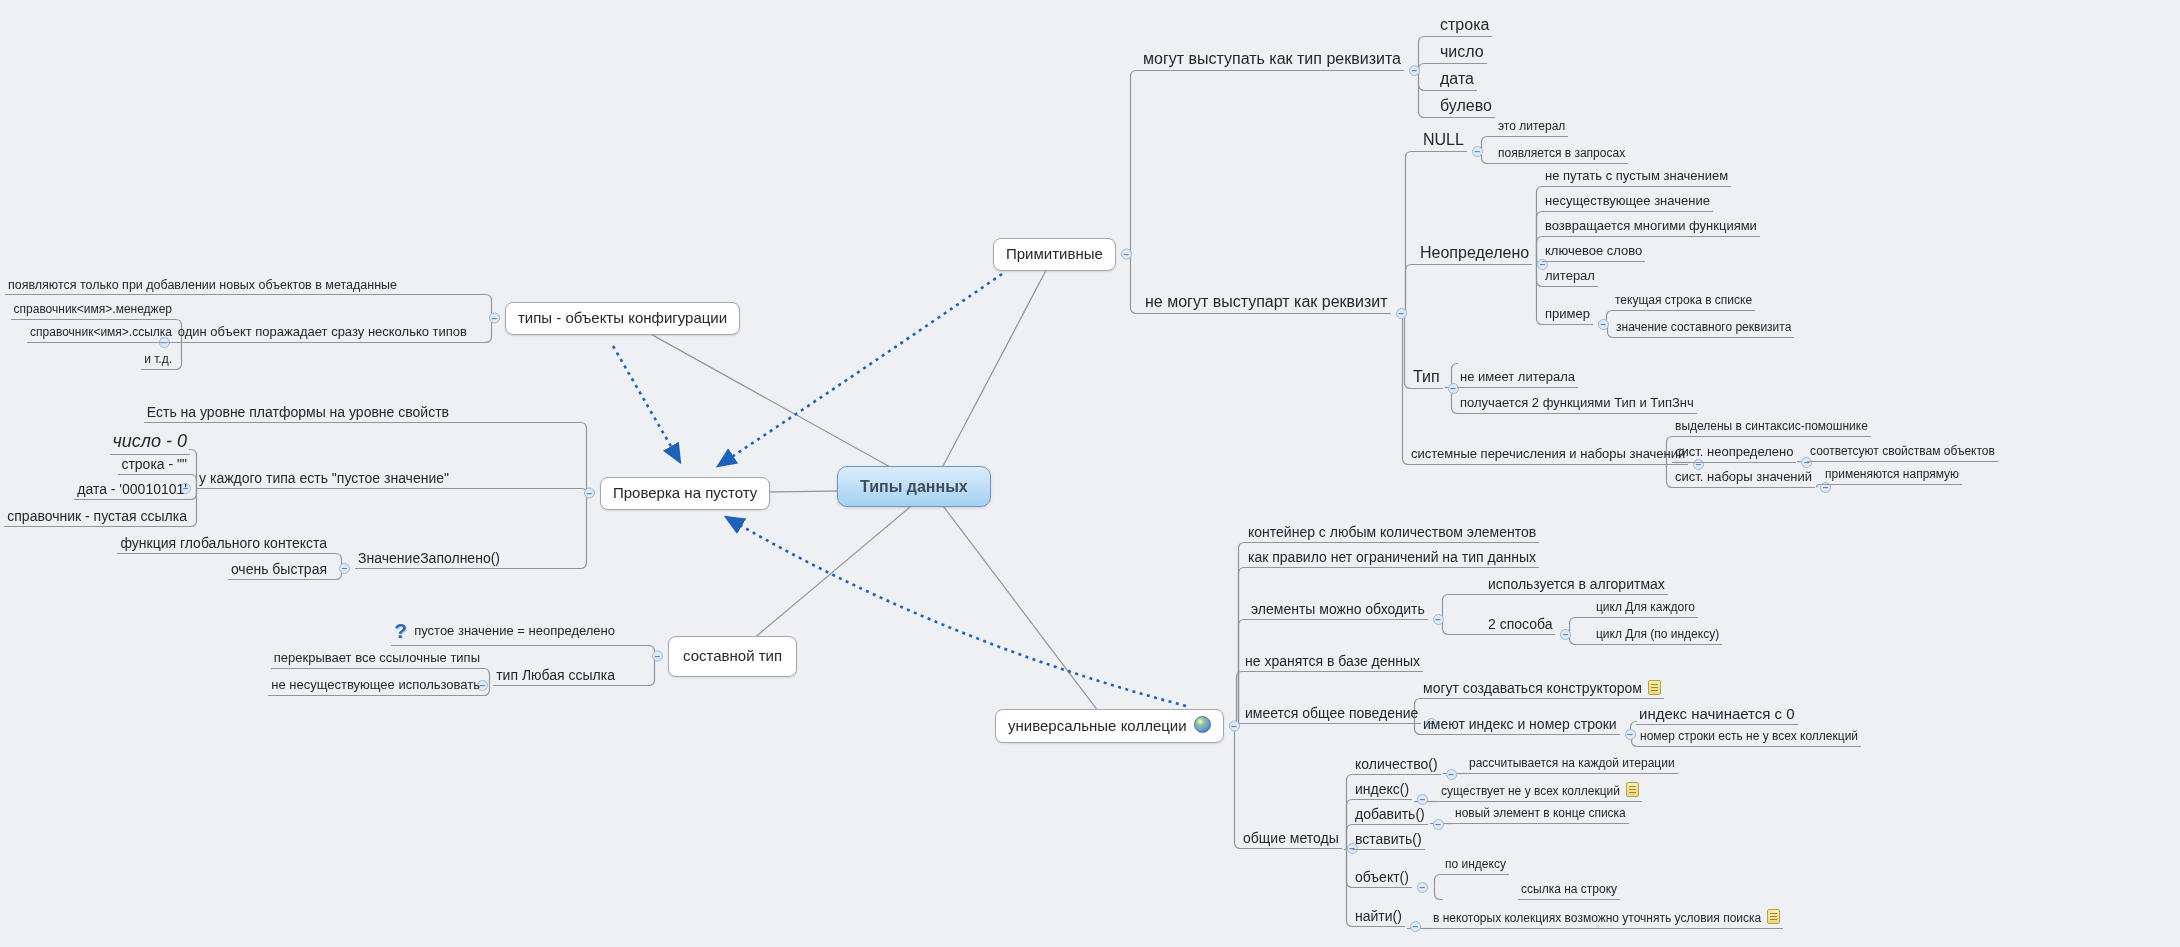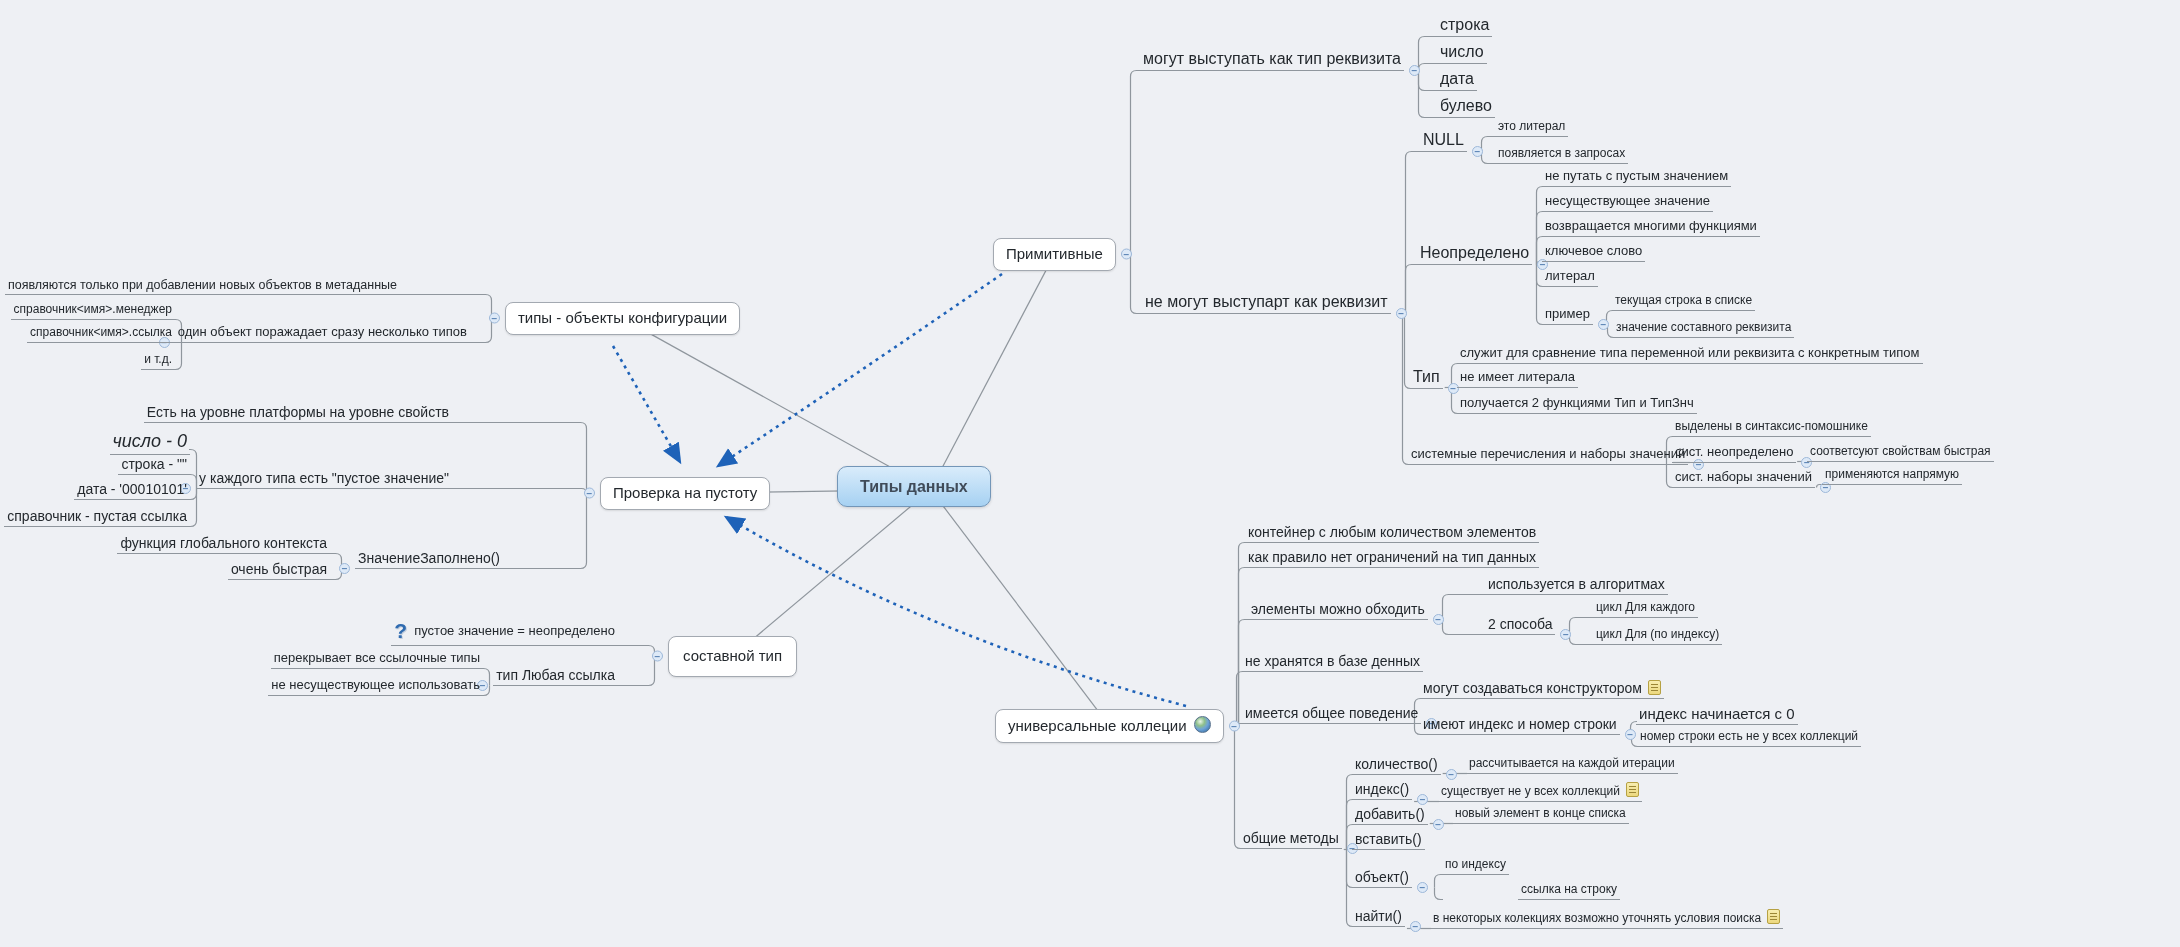--- a/index.html
+++ b/index.html
@@ -195,34 +195,33 @@
     <span class="t">пример</span>
     <span class="ci ci-r">−</span>
   </div>
   <div class="n r" id="pue1" style="left:1612px;top:294px;font-size:12px;"><span class="t">текущая строка в списке</span></div>
   <div class="n r" id="pue2" style="left:1613px;top:321px;font-size:12px;"><span class="t">значение составного реквизита</span></div>
 
   <div class="n r" id="pt" style="left:1410px;top:368px;font-size:16px;">
     <span class="t">Тип</span>
     <span class="ci ci-r">−</span>
   </div>
-  <div class="n r" id="pt1" style="left:1457px;top:346px;font-size:13px;"><span class="t">служит для сравнение типа переменной или реквизита с конкретным типом</span></div>
   <div class="n r" id="pt2" style="left:1457px;top:370px;font-size:13px;"><span class="t">не имеет литерала</span></div>
   <div class="n r" id="pt3" style="left:1457px;top:396px;font-size:13px;"><span class="t">получается 2 функциями Тип и ТипЗнч</span></div>
 
   <div class="n r" id="ps" style="left:1408px;top:447px;font-size:13px;">
     <span class="t">системные перечисления и наборы значений</span>
     <span class="ci ci-r">−</span>
   </div>
   <div class="n r" id="ps1" style="left:1672px;top:420px;font-size:12px;"><span class="t">выделены в синтаксис-помошнике</span></div>
   <div class="n r" id="pse" style="left:1672px;top:445px;font-size:13px;">
     <span class="t">сист. неопределено</span>
     <span class="ci ci-r">−</span>
   </div>
-  <div class="n r" id="psen" style="left:1807px;top:445px;font-size:12px;"><span class="t">соответсуют свойствам быстрая</span></div>
+  <div class="n r" id="psen" style="left:1807px;top:445px;font-size:12px;"><span class="t">соответсуют свойствам объектов</span></div>
   <div class="n r" id="psv" style="left:1672px;top:470px;font-size:13px;">
     <span class="t">сист. наборы значений</span>
     <span class="ci ci-r">−</span>
   </div>
   <div class="n r" id="psvn" style="left:1822px;top:468px;font-size:12px;"><span class="t">применяются напрямую</span></div>
 
   <div class="n l" id="c1" style="right:1780px;top:278px;font-size:12.5px;"><span class="t">появляются только при добавлении новых объектов в метаданные</span></div>
   <div class="n l" id="c2" style="right:1710px;top:325px;font-size:13px;">
     <span class="t">один объект поражадает сразу несколько типов</span>
     <span class="ci ci-l">−</span>

